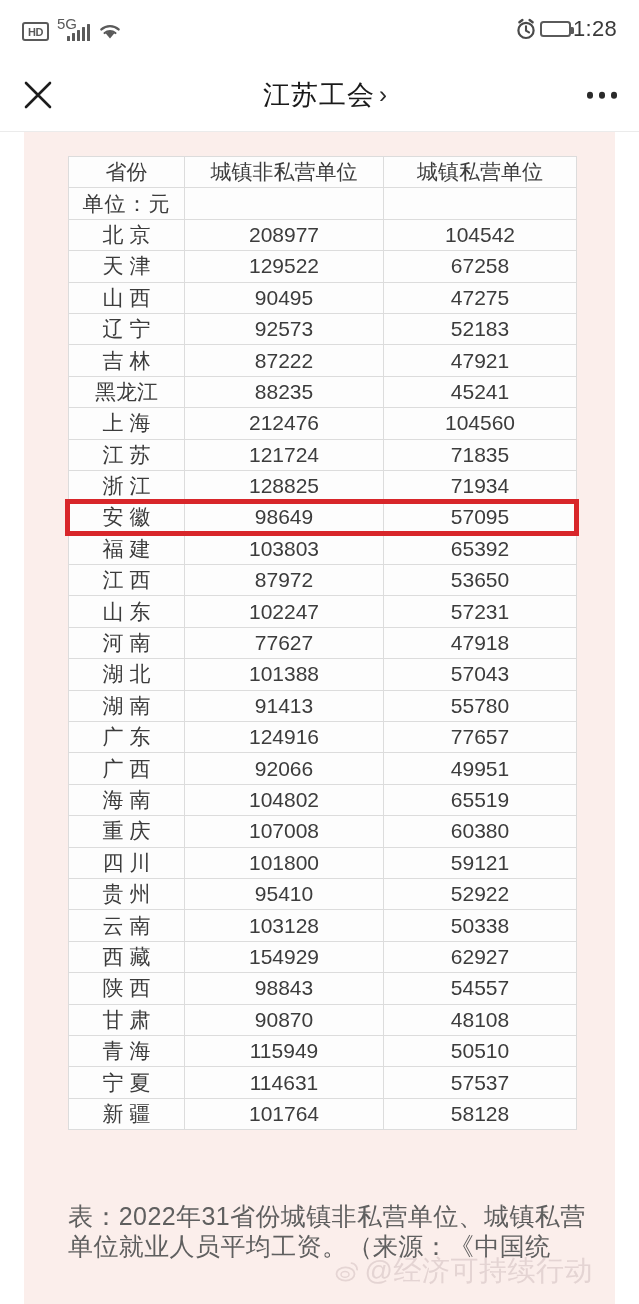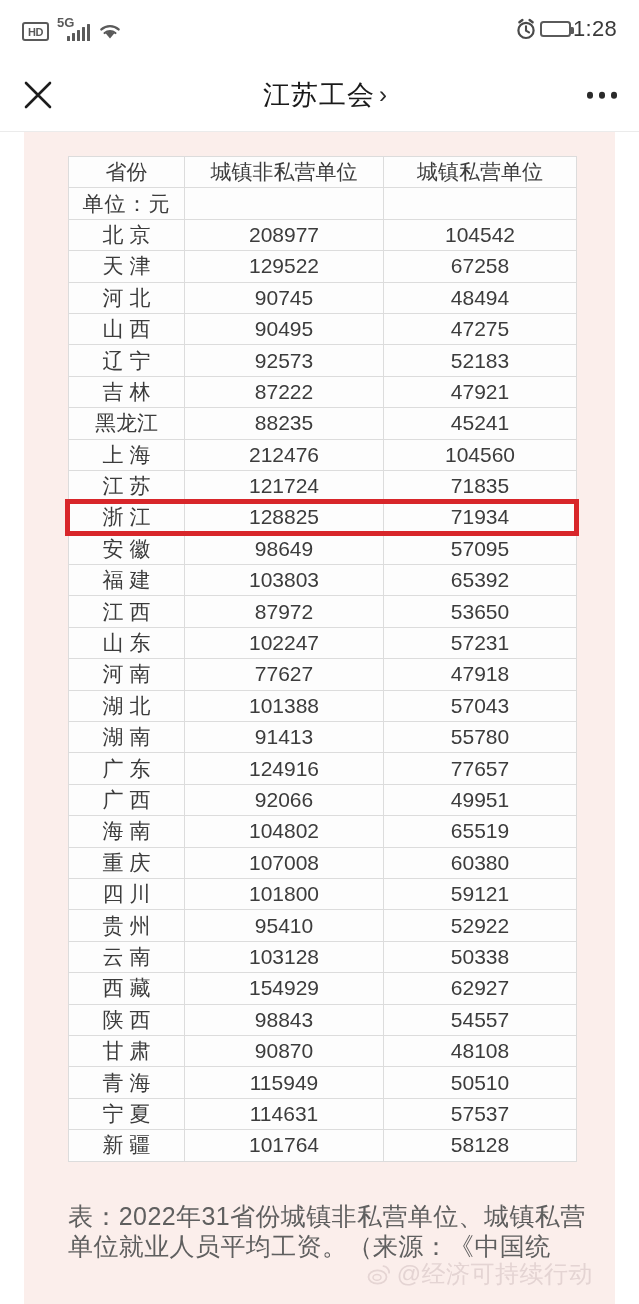--- a/index.html
+++ b/index.html
@@ -19,21 +19,21 @@
   }
   .sb-left{ display:flex; align-items:flex-end; gap:7px; }
   .hd-badge{
     width:27px; height:19px; border:2.2px solid #5a5a5a; border-radius:3px;
     display:flex; align-items:center; justify-content:center;
     font-size:11px; font-weight:bold; color:#5a5a5a; letter-spacing:-0.4px;
   }
   .sig-wrap{ position:relative; display:flex; align-items:flex-end; height:24px; }
   .sig-label{
     position:absolute; left:1px; top:-1px;
-    font-size:13px; font-weight:bold; color:#5a5a5a; line-height:1;
+    font-size:15px; font-weight:normal; color:#5a5a5a; line-height:1;
   }
   .sig-bars{ display:flex; align-items:flex-end; gap:1.6px; margin-left:11px; }
   .sig-bars i{ display:block; width:3.4px; background:#5a5a5a; border-radius:0.5px; }
   .sig-bars i:nth-child(1){ height:5px; }
   .sig-bars i:nth-child(2){ height:8px; }
   .sig-bars i:nth-child(3){ height:11px; }
   .sig-bars i:nth-child(4){ height:14px; }
   .sig-bars i:nth-child(5){ height:17px; }
   .wifi{ width:26px; height:20px; position:relative; }
   .wifi svg{ display:block; }
@@ -106,21 +106,21 @@
   
   .caption{
     position:absolute; left:44px; top:1069px; width:520px;
     font-size:25px; line-height:30px; color:#5f5f5f; letter-spacing:0.4px;
   }
 
   
   .watermark{
     position:absolute; right:22px; bottom:14px;
     display:flex; align-items:center; gap:5px;
-    font-size:24px; color:#e3d3d2; letter-spacing:0.5px;
+    font-size:28px; color:#e3d3d2; letter-spacing:0.5px;
     opacity:0.95; pointer-events:none;
   }
   .wm-logo{ width:26px; height:26px; opacity:0.85; }
 </style>
 </head>
 <body>
 
 <div id="app">
 
   <div class="statusbar">
@@ -201,25 +201,20 @@
               <td class="prov">北 京</td>
               <td>208977</td>
               <td>104542</td>
             </tr>
             <tr>
               <td class="prov">天 津</td>
               <td>129522</td>
               <td>67258</td>
             </tr>
             <tr>
-              <td class="prov">河 北</td>
-              <td>90745</td>
-              <td>48494</td>
-            </tr>
-            <tr>
               <td class="prov">山 西</td>
               <td>90495</td>
               <td>47275</td>
             </tr>
             <tr>
               <td class="prov">辽 宁</td>
               <td>92573</td>
               <td>52183</td>
             </tr>
             <tr>

